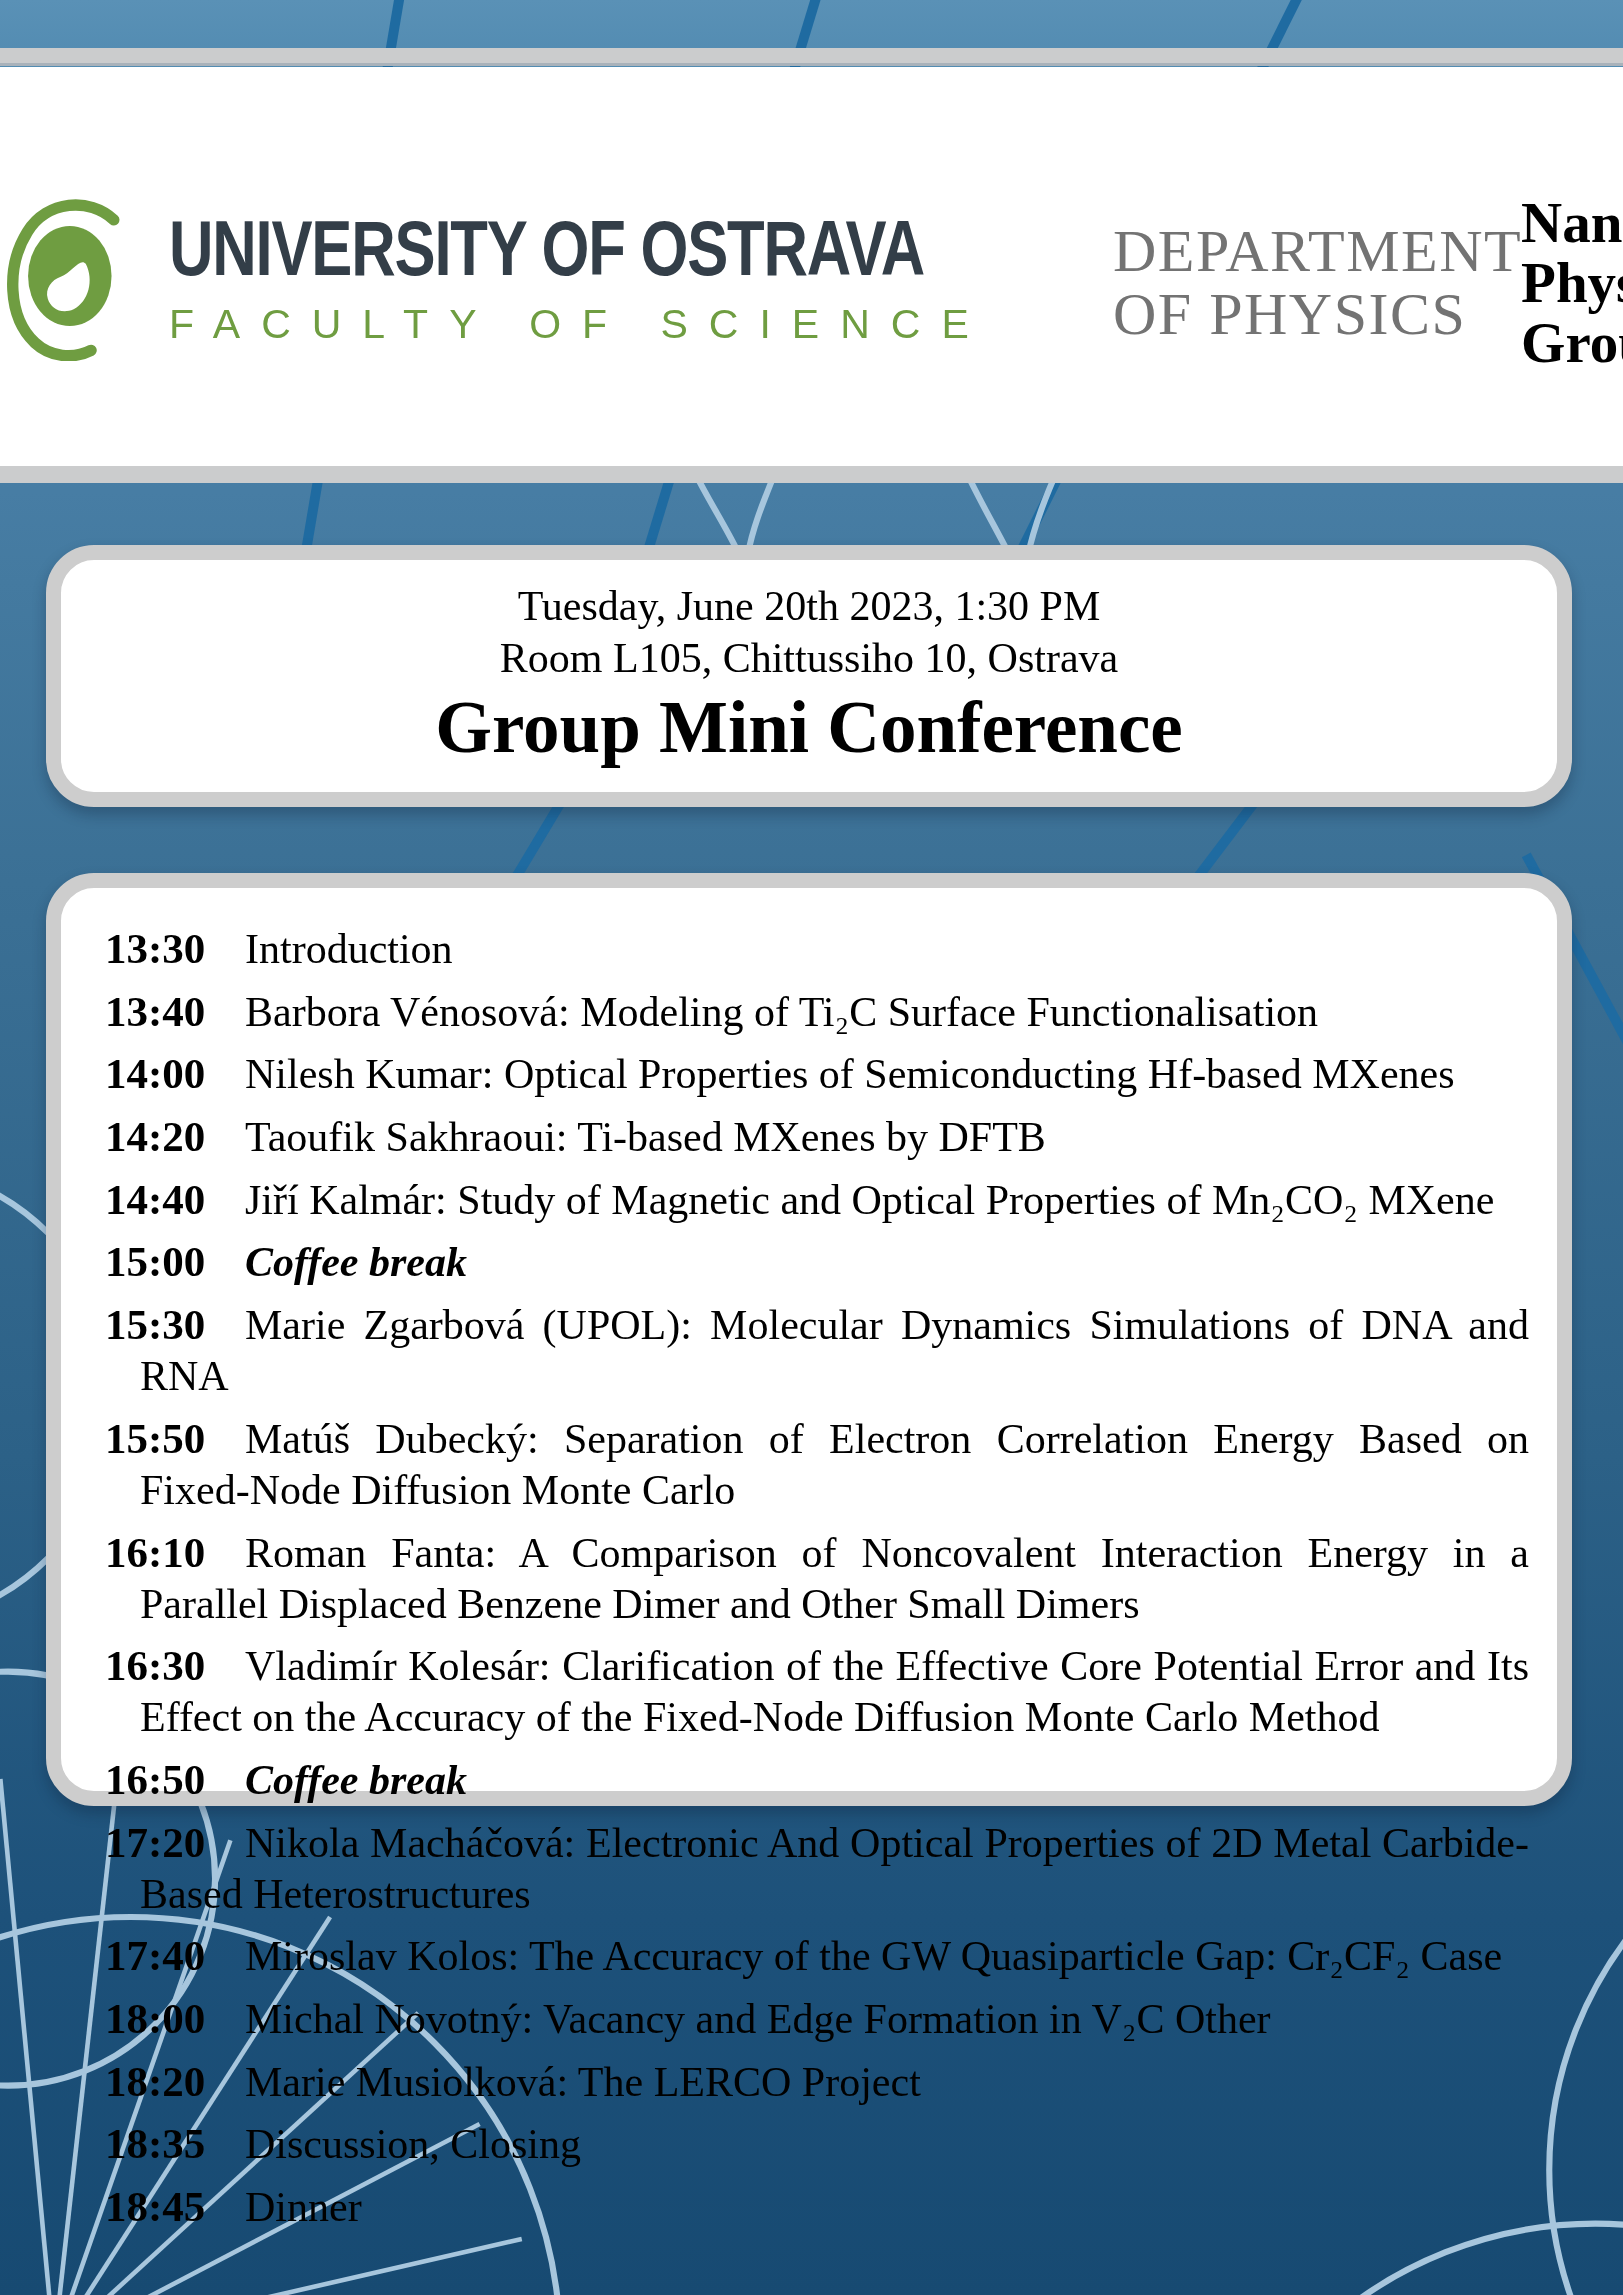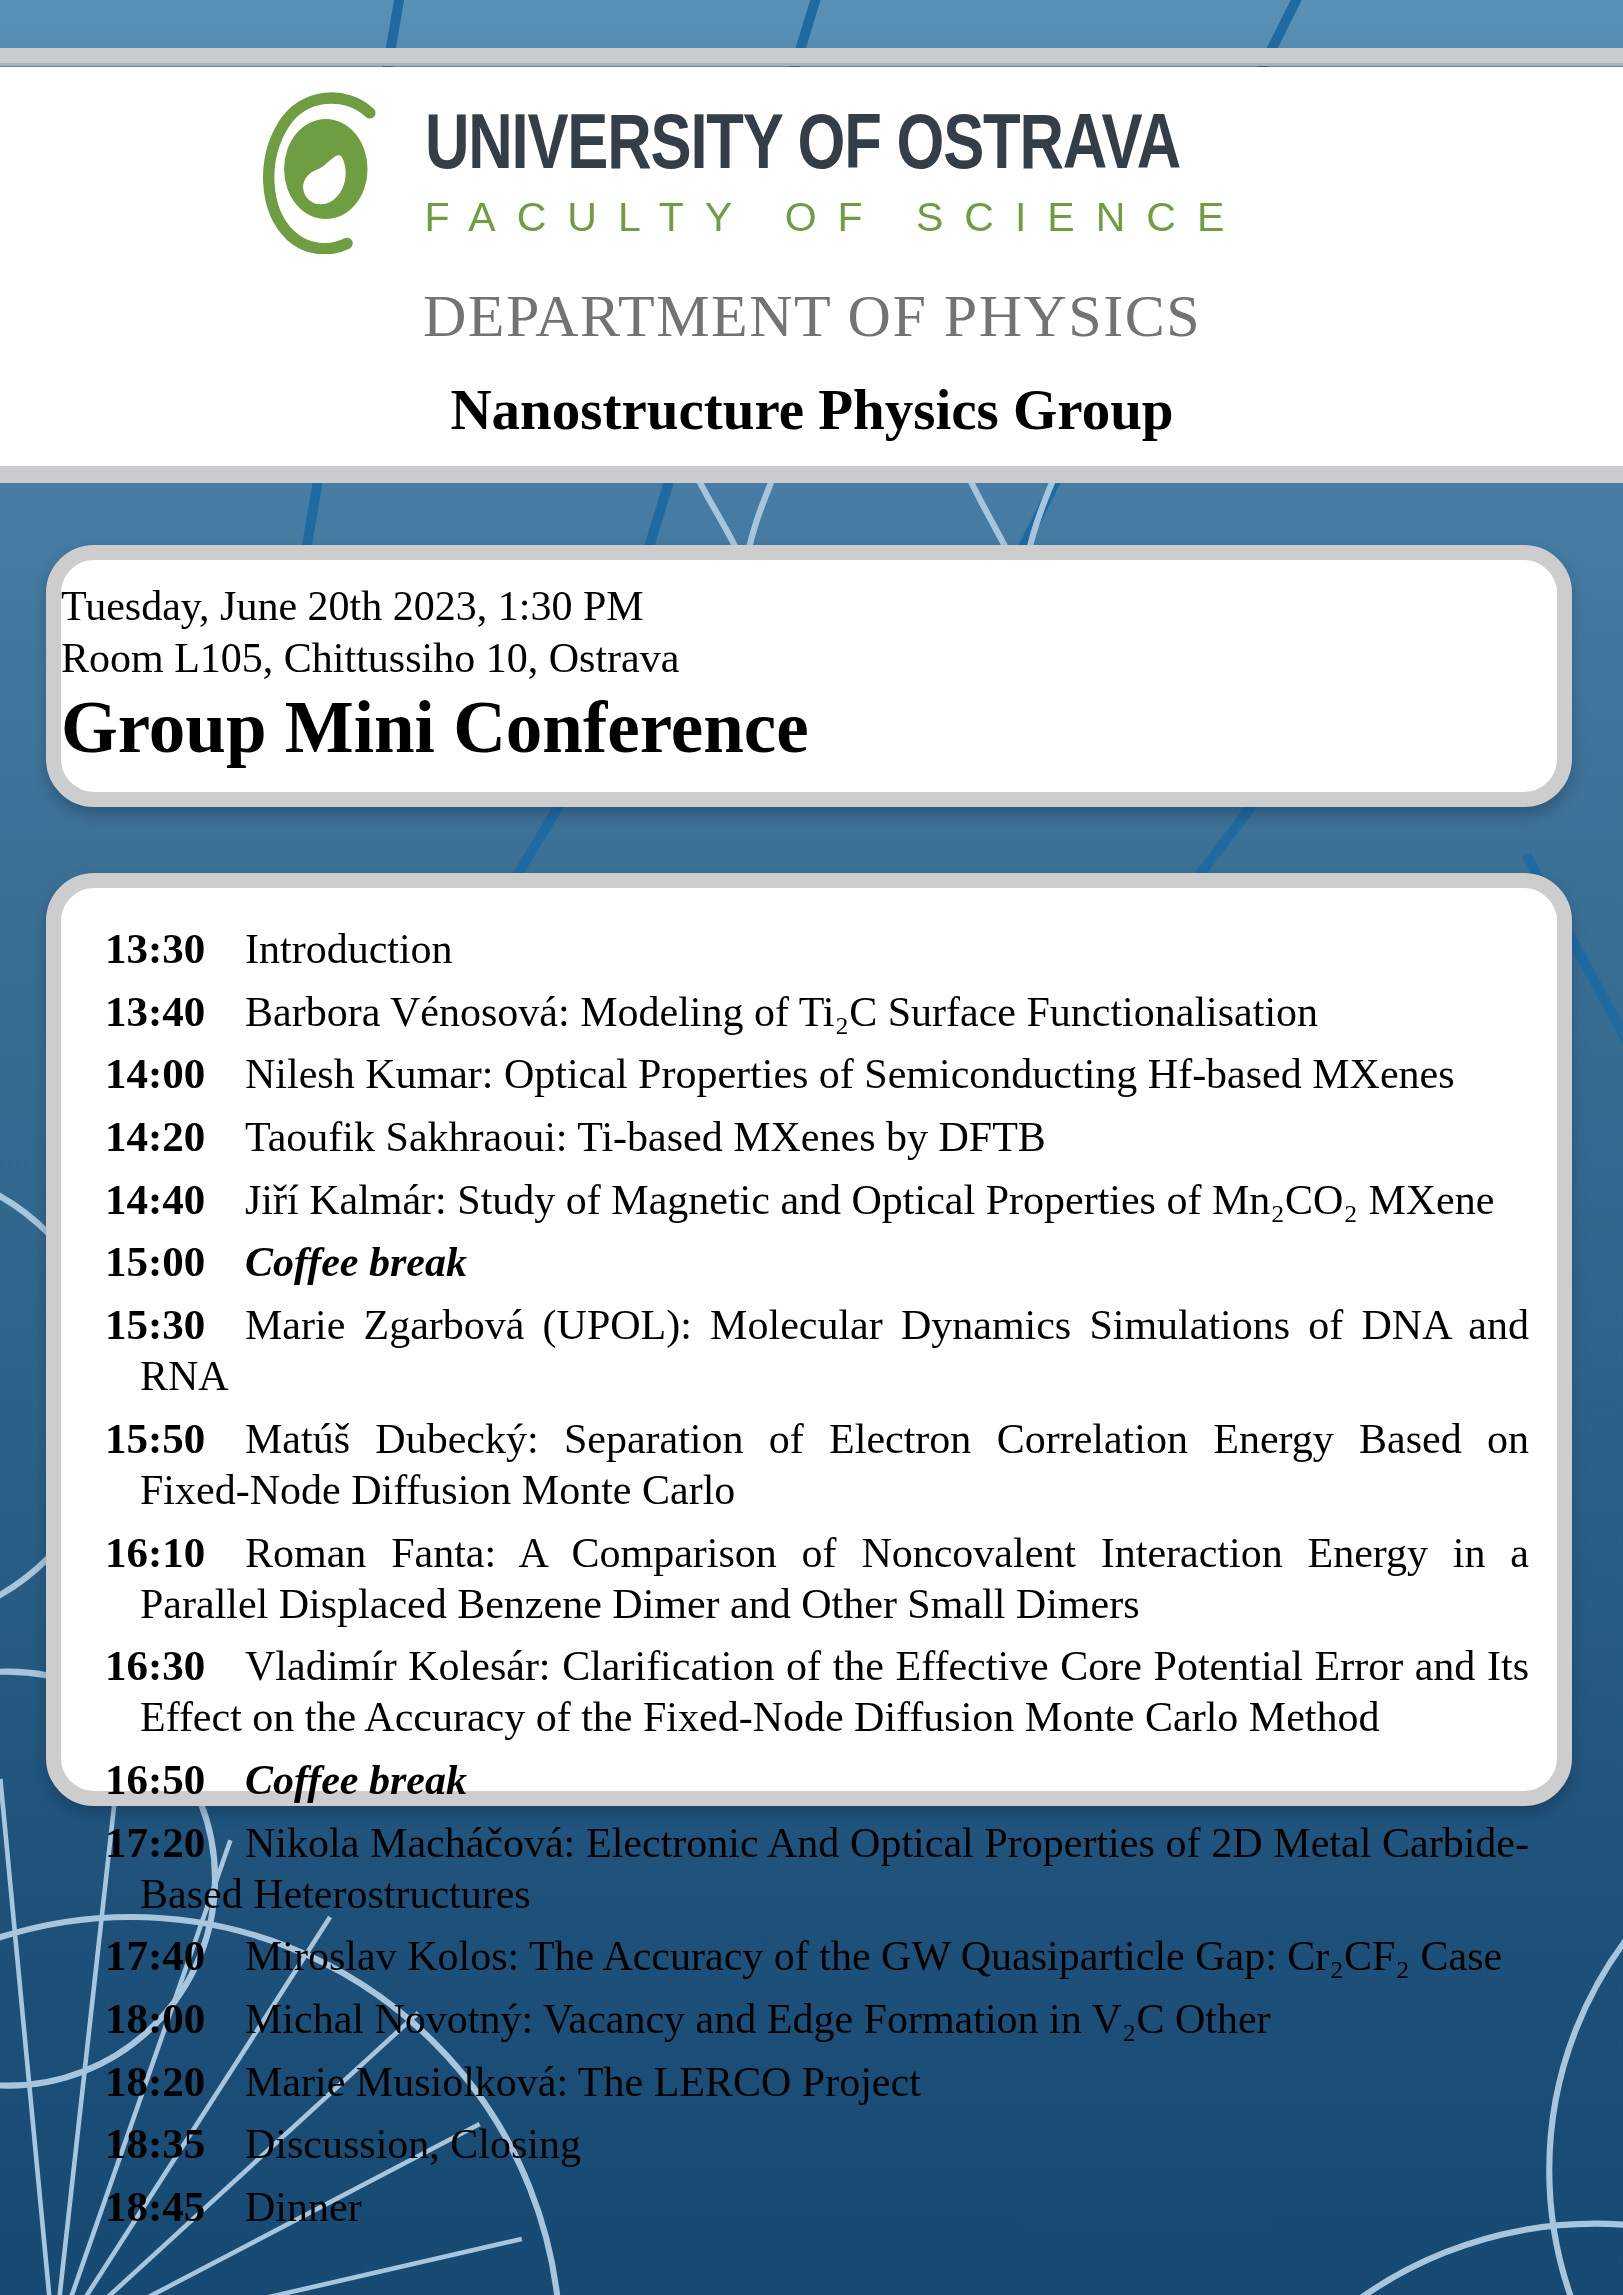--- a/index.html
+++ b/index.html
@@ -14,39 +14,39 @@
   .decor{position:absolute;inset:0;z-index:1;}
   .decor .dk{stroke:#1f6ba1;stroke-width:13;fill:none;}
   .decor .lt{stroke:#a7c6dd;stroke-width:8;fill:none;}
   .decor .ray{stroke:#a7c6dd;stroke-width:6;fill:none;}
 
   
   .strip{position:absolute;left:0;width:100%;background:#cbcccd;z-index:2;}
   .strip-top{top:48px;height:15.3px;border-bottom:3.1px solid #a9b2ba;}
   .strip-bottom{top:466px;height:17px;}
   .masthead{position:absolute;z-index:2;left:0;top:67px;width:100%;height:400px;
-            background:#ffffff;display:flex;flex-direction:column;align-items:center;}
+            background:#ffffff;display:flex;flex-direction:row;align-items:center;}
   .logo-row{margin-top:20px;height:167px;display:flex;align-items:center;gap:40px;}
   .logo-text{display:flex;flex-direction:column;align-items:flex-start;}
   .logo-university{font-family:"Liberation Sans","DejaVu Sans",sans-serif;
       font-weight:bold;font-size:77px;line-height:1;color:#333e48;
       letter-spacing:-1.5px;transform:scaleX(0.80);transform-origin:left center;
       white-space:nowrap;}
   .logo-faculty{margin-top:17px;font-family:"Liberation Sans","DejaVu Sans",sans-serif;
       font-weight:normal;font-size:41px;line-height:1;color:#6f9d41;
       letter-spacing:21px;white-space:nowrap;}
   .dept{margin:31px 0 0 0;font-weight:normal;font-size:60px;line-height:1.05;
         letter-spacing:1.5px;color:#737373;}
   .group{margin:32px 0 0 0;font-weight:bold;font-size:57px;line-height:1.05;color:#000;}
 
   
   .card{position:absolute;z-index:2;left:46px;width:1526px;box-sizing:border-box;
         background:#ffffff;border:15.3px solid #cdcdcd;border-radius:48px;
         box-shadow:0 7.7px 14px rgba(10,25,45,0.28);}
-  .card-event{top:545px;height:262px;padding-top:20px;}
+  .card-event{top:545px;height:262px;text-align:center;padding-top:20px;}
   .event-date,.event-venue{font-size:42px;line-height:52px;color:#000;}
   .event-title{font-size:73px;line-height:81px;font-weight:bold;margin-top:3.1px;color:#000;}
 
   .card-schedule{top:873px;height:933px;}
   .schedule{padding:35px 28px 0 44px;}
   .item{font-size:42px;line-height:51px;margin-bottom:10.7px;color:#000;
         text-align:justify;padding-left:35px;text-indent:-35px;
         hyphens:auto;-webkit-hyphens:auto;}
   .item .time{display:inline-block;width:140px;text-indent:0;
               font-weight:bold;font-size:43px;}

